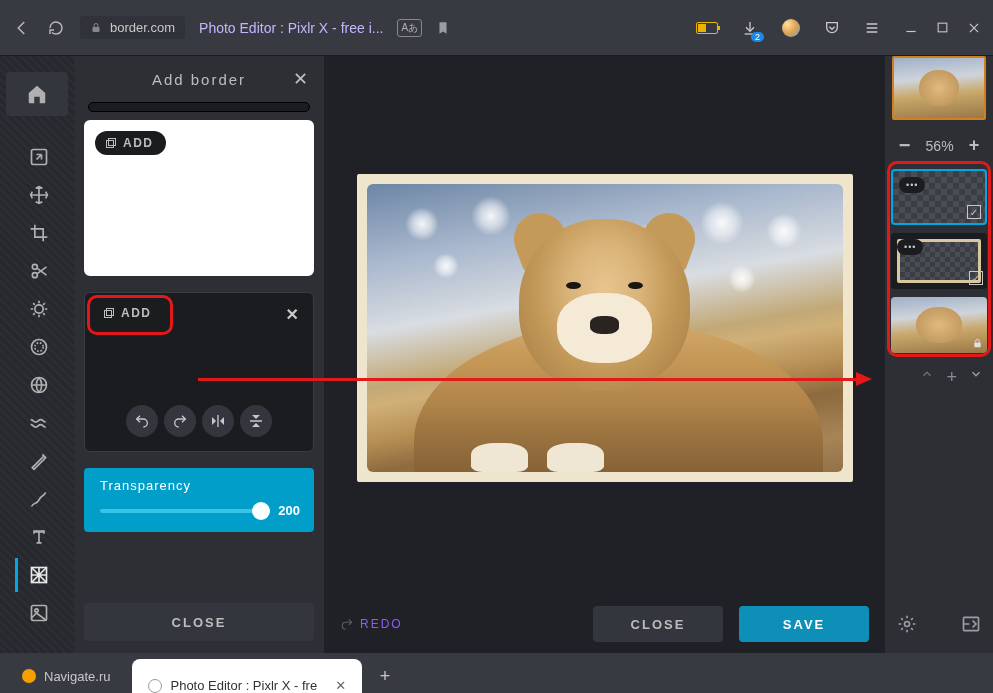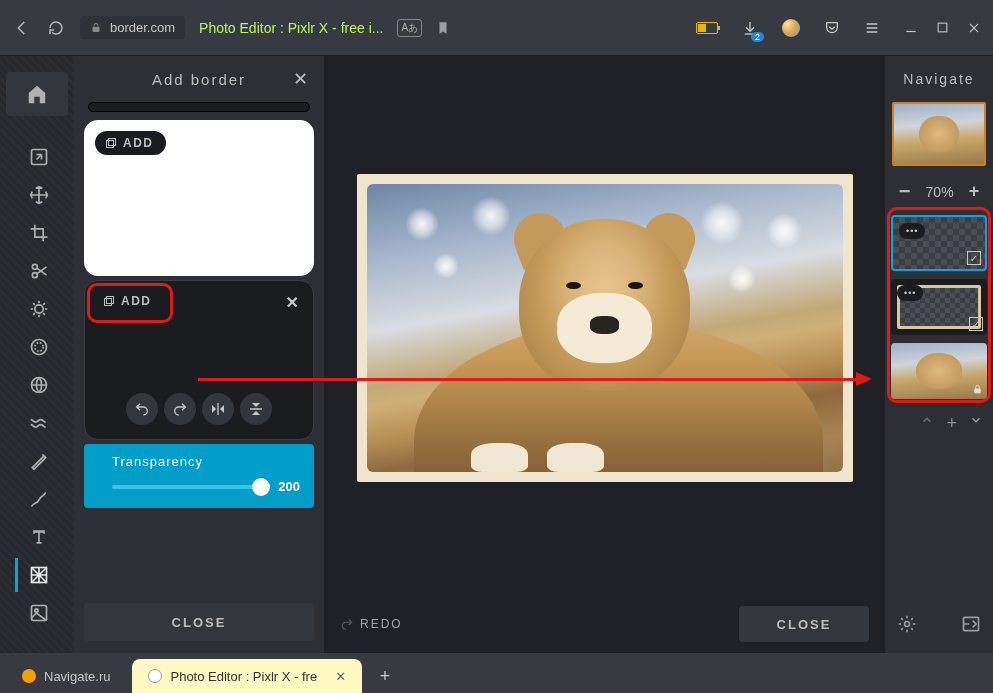--- a/index.html
+++ b/index.html
@@ -3,21 +3,21 @@
 <meta charset="utf-8">
 <style>
 * { margin: 0; padding: 0; box-sizing: border-box; font-family: -apple-system, BlinkMacSystemFont, "Segoe UI", Arial, sans-serif; }
 body { background: #2a2d33; color: #c8c8c8; width: 993px; height: 693px; overflow: hidden; position: relative; }
 
 .browser-bar { height: 56px; background: #383a42; display: flex; align-items: center; padding: 0 12px; gap: 14px; border-bottom: 1px solid #1a1c20; }
 .browser-bar .nav-icon { color: #b8b8b8; display:flex; align-items:center; justify-content:center; width:20px; height:20px;}
 .addr-box { display:flex; align-items:center; background:#2f3238; border-radius:4px; padding:4px 10px; gap:8px;}
 .addr-box .lock { color:#888; }
 .addr-box .domain { color:#c8c8c8; font-size:13px; }
-.page-title { color:#bef264; font-size:14px; white-space:nowrap; overflow:hidden; text-overflow:ellipsis; max-width:200px; }
+.page-title { color:#c4b5fd; font-size:14px; white-space:nowrap; overflow:hidden; text-overflow:ellipsis; max-width:200px; }
 .browser-right { margin-left:auto; display:flex; align-items:center; gap:24px; }
 .battery { width:22px; height:12px; border:1px solid #e8b400; border-radius:2px; position:relative;}
 .battery:after{content:"";position:absolute;right:-3px;top:3px;width:2px;height:4px;background:#e8b400;}
 .battery:before{content:"";position:absolute;left:1px;top:1px;width:40%;height:8px;background:#e8b400;}
 .dl-badge { position:relative; }
 .dl-badge .badge{ position:absolute; bottom:-6px; right:-6px; background:#1e88e5; color:#fff; font-size:9px; border-radius:8px; padding:0px 4px; }
 .avatar-circle { width:18px; height:18px; border-radius:50%; background: radial-gradient(circle at 30% 30%, #ffe0a0 0%, #e0a050 50%, #5aa8e0 100%); }
 .win-btns { display:flex; gap:18px;}
 
 .app { position:absolute; top:56px; left:0; right:0; bottom:40px; display:flex; }
@@ -27,29 +27,29 @@
 .left-tools .tool.sep { border-left: 3px solid transparent;}
 .left-tools .tool.active { border-left: 3px solid #00a8e8; color:#e8e8e8;}
 .home-btn { background:#34363d; width:62px; height:44px; display:flex; align-items:center; justify-content:center; border-radius:4px; margin-bottom:20px;}
 
 .props-panel { width:250px; background:#2d2f35; display:flex; flex-direction:column;}
 .props-header { height:46px; display:flex; align-items:center; justify-content:center; position:relative; letter-spacing:2px; font-size:15px; color:#bdbdbd;}
 .props-header .close-x { position:absolute; right:14px; color:#bdbdbd; font-size:18px;}
 .props-body { flex:1; overflow:hidden; padding: 0 10px; }
 
 .thin-line { height:10px; margin: 0 4px 8px 4px; border:1px solid #000; border-radius:6px; background:#1a1c20;}
-.border-preview { border-radius:14px; position:relative; margin-bottom:4px; }
+.border-preview { border-radius:6px; position:relative; margin-bottom:16px; }
 .bp-white { height:156px; background:#fff; border:3px solid #fff; }
 .bp-dark { height:160px; background:#1a1c20; border:1px solid #3a3c42; display:flex; align-items:flex-end; justify-content:center; padding:10px 8px 14px 8px; gap:6px;}
 .bp-dark .ring { width:32px; height:32px; border-radius:50%; background:#34363d; display:flex; align-items:center; justify-content:center; color:#c8c8c8;}
 .add-chip { position:absolute; top:8px; left:8px; background:#1a1c20; color:#bdbdbd; font-size:12px; font-weight:700; letter-spacing:1.5px; border-radius:14px; padding:5px 12px 5px 10px; display:flex; align-items:center; gap:6px;}
 .bp-dark .close-corner { position:absolute; top:12px; right:14px; color:#c8c8c8; font-size:16px; font-weight:bold;}
 .red-ring { position:absolute; border:3px solid #e31919; border-radius:10px; }
 
-.transp { background:#009ec9; border-radius:4px; padding:10px 14px 14px 28px; color:#fff;}
+.transp { background:#009ec9; border-radius:4px; padding:10px 14px 14px 16px; color:#fff;}
 .transp .label { font-size:13px; letter-spacing:1px; }
 .transp .row { display:flex; align-items:center; gap:8px; margin-top:10px;}
 .transp .track { flex:1; height:4px; background:#39c3e6; border-radius:3px; position:relative; }
 .transp .thumb { position:absolute; right:0; top:-7px; width:18px; height:18px; border-radius:50%; background:#fff;}
 .transp .val { font-size:13px; font-weight:600;}
 
 .close-bar { margin: 16px 10px 0 10px; height:38px; background:#34363d; border-radius:4px; display:flex; align-items:center; justify-content:center; font-size:13px; letter-spacing:2px; color:#bdbdbd; font-weight:600;}
 
 .canvas-area { flex:1; background:#1f2126; position:relative; display:flex; flex-direction:column;}
 .canvas-stage { flex:1; display:flex; align-items:flex-start; justify-content:center; padding-top:118px;}
@@ -60,21 +60,21 @@
 .dog-body { position:absolute; left:10%; right:4%; bottom:0; height:52%; background: linear-gradient(180deg, #d2a869 0%, #c29554 30%, #b0844a 55%, #9a7340 75%, #876238 100%); border-radius:50% 50% 0 0 / 80% 80% 0 0;}
 .dog-head { position:absolute; left:32%; top:12%; width:36%; height:60%; background: radial-gradient(ellipse at 50% 40%, #e8c590 0%, #d9b378 30%, #c49a5a 55%, #b0874c 80%); border-radius:48% 48% 45% 45%;}
 .dog-ear-l { position:absolute; left:31%; top:10%; width:11%; height:18%; background:#c49a5a; border-radius:50% 50% 50% 10%; transform:rotate(-20deg);}
 .dog-ear-r { position:absolute; left:58%; top:10%; width:11%; height:18%; background:#c49a5a; border-radius:50% 50% 10% 50%; transform:rotate(20deg);}
 .dog-muzzle { position:absolute; left:40%; top:38%; width:20%; height:24%; background:#f5ead6; border-radius:45%;}
 .dog-nose { position:absolute; left:47%; top:46%; width:6%; height:6%; background:#2a2420; border-radius:40%;}
 .dog-eye { position:absolute; width:3%; height:2.5%; background:#1a1612; border-radius:50%;}
 .paw { position:absolute; bottom:0; width:12%; height:10%; background:#f0e6d4; border-radius:40% 40% 20% 20%;}
 
 .bottom-actions { height:58px; display:flex; align-items:center; padding: 0 16px; gap:16px;}
-.redo-btn { color:#a3a3a3; font-size:12px; letter-spacing:2px; display:flex; align-items:center; gap:6px;}
+.redo-btn { color:#8b5cf6; font-size:12px; letter-spacing:2px; display:flex; align-items:center; gap:6px;}
 .action-btn { height:36px; border-radius:4px; display:flex; align-items:center; justify-content:center; font-size:13px; letter-spacing:2px; font-weight:600; }
 .btn-close { width:130px; background:#34363d; color:#bdbdbd;}
 .btn-save { width:130px; background:#0d8fb8; color:#fff;}
 
 .right-panel { width:108px; background:#2d2f35; display:flex; flex-direction:column; align-items:center;}
 .nav-title { height:46px; width:100%; display:flex; align-items:center; justify-content:center; letter-spacing:2px; font-size:14px; color:#bdbdbd;}
 .nav-thumb { width:94px; height:64px; border:2px solid #d08020; border-radius:2px; background: linear-gradient(175deg,#9fb0c7 0%,#cfd4db 35%,#c9a86a 60%,#9a7848 100%); position:relative; margin-bottom:8px;}
 .nav-thumb .mini-dog { position:absolute; left:28%; top:20%; width:44%; height:60%; background:radial-gradient(ellipse,#e0ba80,#b88d52); border-radius:48%;}
 .zoom-row { width:100%; display:flex; align-items:center; justify-content:space-around; padding:6px 6px; font-size:14px; color:#bdbdbd;}
 .layers-title { height:40px; width:100%; display:flex; align-items:center; justify-content:center; letter-spacing:2px; font-size:14px; color:#bdbdbd; margin-top:4px;}
@@ -89,21 +89,21 @@
 .layer-item.img-prev .lock { position:absolute; bottom:4px; right:4px; color:#e0e0e0; font-size:11px;}
 .layers-footer { width:100%; display:flex; justify-content:flex-end; gap:12px; padding:8px 10px; color:#8a8d94;}
 .right-bottom { margin-top:auto; width:100%; height:58px; display:flex; align-items:center; justify-content:space-between; padding:0 12px; color:#9a9da4;}
 
 .arrow { position:absolute; height:3px; background:#e31919; }
 .arrow-head { position:absolute; width:0; height:0; border-top:7px solid transparent; border-bottom:7px solid transparent; border-left:16px solid #e31919; }
 
 .tabs-bar { position:absolute; left:0; right:0; bottom:0; height:40px; background:#383a42; display:flex; align-items:flex-end;}
 .tab { height:34px; display:flex; align-items:center; padding:0 16px; gap:8px; font-size:13px; border-radius:8px 8px 0 0; margin-left:6px;}
 .tab.inactive { color:#c8c8c8;}
-.tab.active { background:#fef9c3; color:#333;}
+.tab.active { background:#ffffff; color:#333;align-items:flex-end;}
 .tab-add { width:34px; height:34px; display:flex; align-items:center; justify-content:center; color:#c8c8c8; font-size:18px; margin-left:6px;}
 .favicon { width:14px; height:14px; border-radius:50%;}
 .fav-lump { background:#f5a000;}
 .fav-pix { background:#fff; border:1px solid #999;}
 
 svg { display:block; }
 .translate-badge { font-size:10px; border:1px solid #888; padding:1px 3px; border-radius:3px; color:#b0b0b0;}
 </style>
 </head>
 <body>
@@ -357,31 +357,33 @@
         <svg width="14" height="14" viewBox="0 0 24 24" fill="none" stroke="#5a5d64" stroke-width="2">
             <path d="M15 14l5-5-5-5"></path>
             <path d="M20 9H10a6 6 0 0 0 0 12"></path>
           </svg>
         <span>REDO</span>
       </div>
       <div style="flex:1"></div>
       <div class="action-btn btn-close">
           <span>CLOSE</span>
         </div>
+      <div class="action-btn btn-save">
+          <span>SAVE</span>
+        </div>
     </div>
   </div>
 
   <div class="right-panel">
-    <div class="nav-title">Navigate</div>
     <div class="nav-thumb">
         <div class="mini-dog"></div>
       </div>
     <div class="zoom-row">
       <span style="font-size:20px;font-weight:bold;">−</span>
-      <span>70%</span>
+      <span>56%</span>
       <span style="font-size:18px;font-weight:bold;">+</span>
     </div>
     <div style="position:relative;">
       <div class="red-ring" style="top:-2px; left:-4px; width:104px; height:196px;"></div>
       <div class="layers-stack">
         <div class="layer-item selected">
           <div class="dots">•••</div>
           <div class="check">✓</div>
         </div>
         <div class="layer-item frame-prev">

